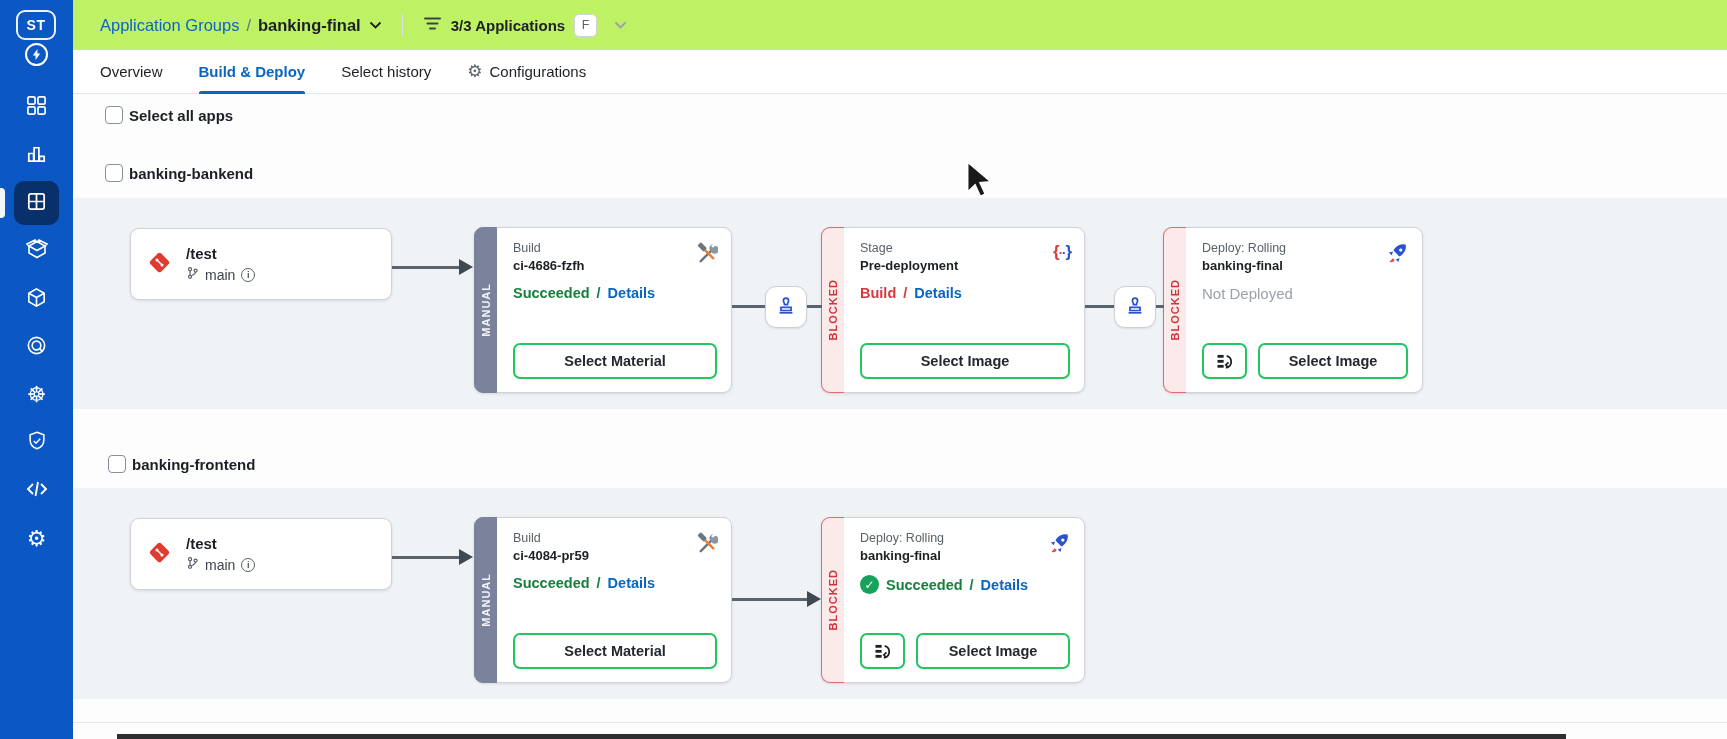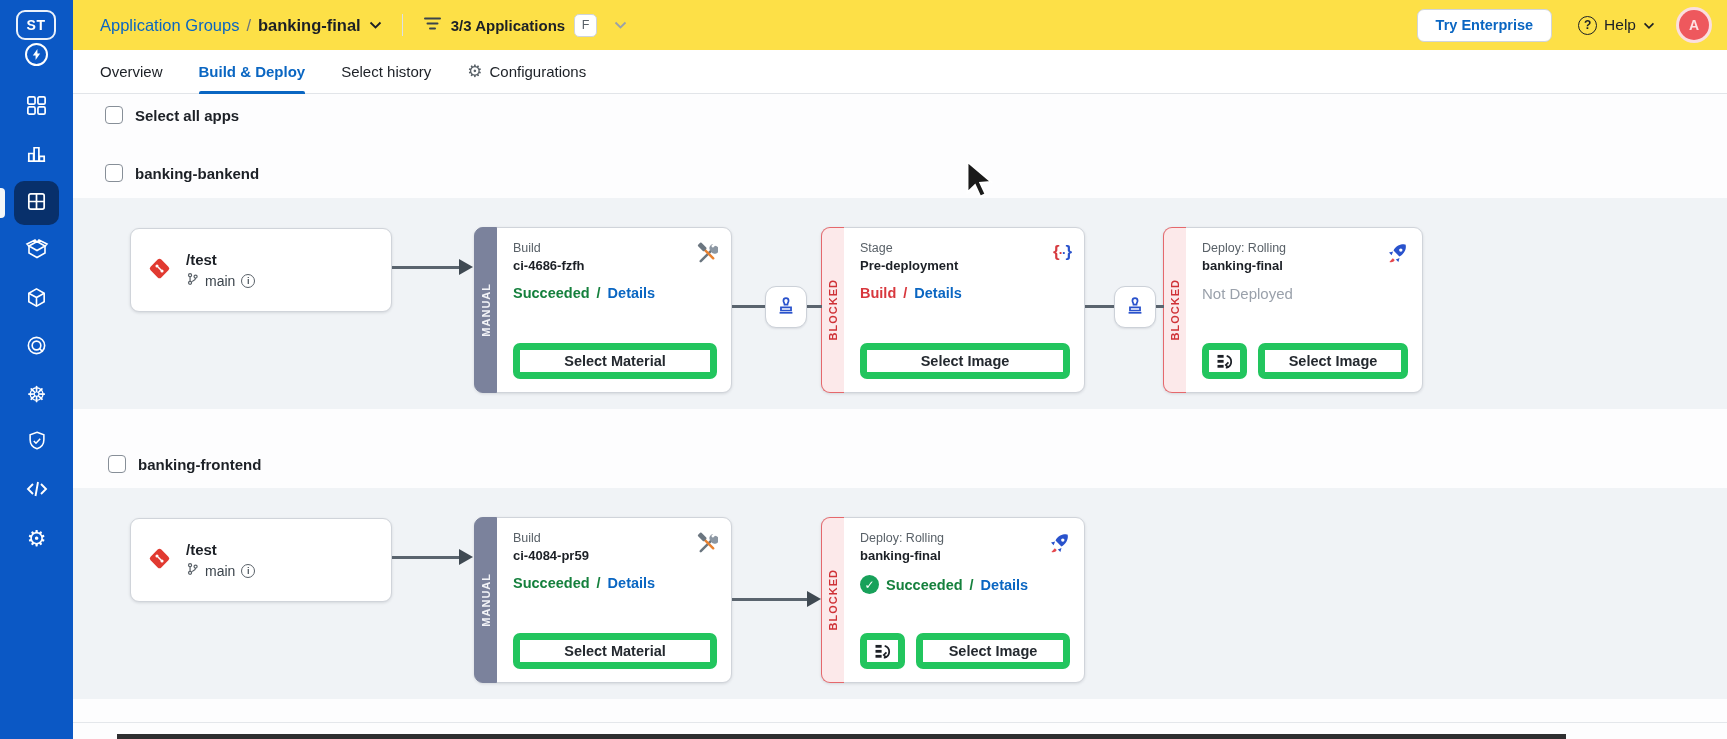--- a/index.html
+++ b/index.html
@@ -13,21 +13,21 @@
              color:#fff; font-size:14px; font-weight:700; display:flex; align-items:center; justify-content:center; letter-spacing:.5px; }
   .logo-circle { position:absolute; left:25px; top:43px; width:23px; height:23px; border:2px solid #fff; border-radius:50%;
                  display:flex; align-items:center; justify-content:center; }
   .nav-item { position:absolute; left:0; width:73px; height:44px; display:flex; align-items:center; justify-content:center; cursor:pointer; }
   .nav-active-bg { position:absolute; left:14px; top:181px; width:45px; height:44px; background:#08306b; border-radius:10px; }
   .nav-pill { position:absolute; left:0; top:188px; width:5px; height:30px; background:#f4f6f8; border-radius:0 4px 4px 0; }
   .nav-item svg, .nav-item .glyph { position:relative; z-index:2; }
   .glyph { color:#fff; font-size:22px; line-height:1; }
 
   
-  .header { position:absolute; left:73px; top:0; right:0; height:50px; background:#fde047; display:flex; align-items:center; }
+  .header { position:absolute; left:73px; top:0; right:0; height:50px; background:#bef264; display:flex; align-items:center; }
   .crumb-root { color:#0a66c2; font-size:16.5px; margin-left:27px; cursor:pointer; }
   .crumb-sep { color:#67727d; font-size:16.5px; margin:0 7px; }
   .crumb-cur { color:#1c2026; font-size:16.5px; font-weight:700; }
   .chev { margin-left:8px; }
   .v-div { width:1px; height:22px; background:#dde0e4; margin:0 20px; }
   .filter-wrap { display:flex; align-items:center; gap:9px; cursor:pointer; }
   .filter-label { font-size:15px; font-weight:700; color:#1c2026; }
   .kbd { width:23px; height:23px; border:1px solid #cfd4da; border-radius:5px; background:#fff; font-size:12.5px; color:#596168;
          display:flex; align-items:center; justify-content:center; }
   .header-right { margin-left:auto; display:flex; align-items:center; margin-right:18px; }
@@ -47,26 +47,26 @@
   .tab:first-child { margin-left:27px; }
   .tab.active { color:#0a66c2; font-weight:700; }
   .tab.active::after { content:""; position:absolute; left:0; right:0; bottom:0; height:3px; background:#0a66c2; border-radius:2px 2px 0 0; }
   .tab .gear-glyph { font-size:17px; color:#596168; }
 
   
   .content { position:absolute; left:73px; top:94px; right:0; bottom:0; background:#fdfdfe; }
   .band { position:absolute; left:0; right:0; background:#f0f3f6; }
   .band1 { top:104px; height:211px; }
   .band2 { top:394px; height:211px; }
-  .check-row { position:absolute; display:flex; align-items:center; gap:12px;text-align:right; }
+  .check-row { position:absolute; display:flex; align-items:center; gap:6px;text-align:right; }
   .checkbox { width:18px; height:18px; border:1.6px solid #878f98; border-radius:4px; background:#fff; cursor:pointer; }
   .check-label { font-size:15px; font-weight:700; color:#1c2026; }
 
   .card { position:absolute; background:#fff; border:1px solid #d0d4da; border-radius:9px; box-shadow:0 1px 3px rgba(21,34,50,.13); }
-  .src-card { width:262px; height:84px; display:flex; align-items:center; padding:0 16px; gap:14px; }
+  .src-card { width:262px; height:72px; display:flex; align-items:center; padding:0 16px; gap:14px; }
   .src-lines { display:flex; flex-direction:column; gap:4px; }
   .src-path { font-size:15px; font-weight:700; color:#1c2026; }
   .src-branch { display:flex; align-items:center; gap:6px; font-size:14px; color:#3b444c; }
   .info-i { width:14px; height:14px; border:1.2px solid #596168; border-radius:50%; color:#596168; font-size:9.5px; font-weight:700;
             display:flex; align-items:center; justify-content:center; font-style:normal; }
 
   .node-card { width:258px; height:166px; display:flex; }
   .node-wide { width:264px; }
   .strip { flex:0 0 23px; margin:-1px 0 -1px -1px; border-radius:9px 0 0 9px; display:flex; align-items:center; justify-content:center; }
   .strip span { writing-mode:vertical-rl; transform:rotate(180deg); font-size:11px; font-weight:700; letter-spacing:1px; }
@@ -75,21 +75,21 @@
   .node-body { flex:1; position:relative; padding:13px 14px 12px 16px; }
   .node-title { font-size:12.5px; color:#596168; }
   .node-name { font-size:13px; font-weight:700; color:#1c2026; margin-top:3px; }
   .status-row { margin-top:12px; display:flex; align-items:center; gap:7px; font-size:14.5px; font-weight:700; }
   .st-success { color:#15803d; } .st-danger { color:#d8373d; }
   .st-muted { color:#9aa1ab; font-weight:400; font-size:15px; }
   .details-link { color:#0a66c2; cursor:pointer; }
   .check-badge { width:19px; height:19px; border-radius:50%; background:#18a15a; color:#fff; font-size:12px; font-weight:700;
                  display:flex; align-items:center; justify-content:center; }
   .action-row { position:absolute; left:16px; right:14px; bottom:13px; display:flex; gap:11px; }
-  .btn { flex:1; height:36px; border:7px solid #22c55e; border-radius:7px; background:#fff; font-size:14.5px; font-weight:700;
+  .btn { flex:1; height:36px; border:2px solid #22c55e; border-radius:7px; background:#fff; font-size:14.5px; font-weight:700;
          color:#24292f; display:flex; align-items:center; justify-content:center; cursor:pointer; font-family:inherit; }
   .icon-btn { flex:0 0 45px; }
   .node-icon { position:absolute; top:14px; right:13px; }
 
   .h-line { position:absolute; height:3px; background:#5a646e; z-index:1; }
   .arrow-head { position:absolute; width:0; height:0; border-top:8px solid transparent; border-bottom:8px solid transparent;
                 border-left:14px solid #3f4952; z-index:1; }
   .stamp-node { position:absolute; width:42px; height:42px; background:#fff; border:1px solid #ccd1d8; border-radius:11px;
                 display:flex; align-items:center; justify-content:center; z-index:2; cursor:pointer;
                 box-shadow:0 1px 2px rgba(21,34,50,.1); }
@@ -187,31 +187,20 @@
     <div class="v-div"></div>
     <div class="filter-wrap">
       <span><svg width="19" height="15" viewBox="0 0 19 15" stroke="#3b444c" stroke-width="2" stroke-linecap="round">
             <path d="M2 2.5h15M4.5 7.5h10M7 12.5h5"></path>
           </svg></span>
       <span class="filter-label">3/3 Applications</span>
       <span class="kbd">F</span>
       <span class="chev"><svg width="13" height="9" viewBox="0 0 13 9" fill="none" stroke="#9aa1a9" stroke-width="1.8">
             <path d="M1.5 1.5l5 5 5-5"></path>
           </svg></span>
-    </div>
-    <div class="header-right">
-      <button class="btn-enterprise">Try Enterprise</button>
-      <div class="help-wrap">
-        <span class="q-circle">?</span>
-        <span class="help-label">Help</span>
-        <span><svg width="12" height="8" viewBox="0 0 13 9" fill="none" stroke="#1c2026" stroke-width="1.8">
-              <path d="M1.5 1.5l5 5 5-5"></path>
-            </svg></span>
-      </div>
-      <div class="avatar">A</div>
     </div>
   </div>
 
   <div class="tabbar">
     <div class="tab">
         <span>Overview</span>
       </div>
     <div class="tab active">
         <span>Build &amp; Deploy</span>
       </div>

